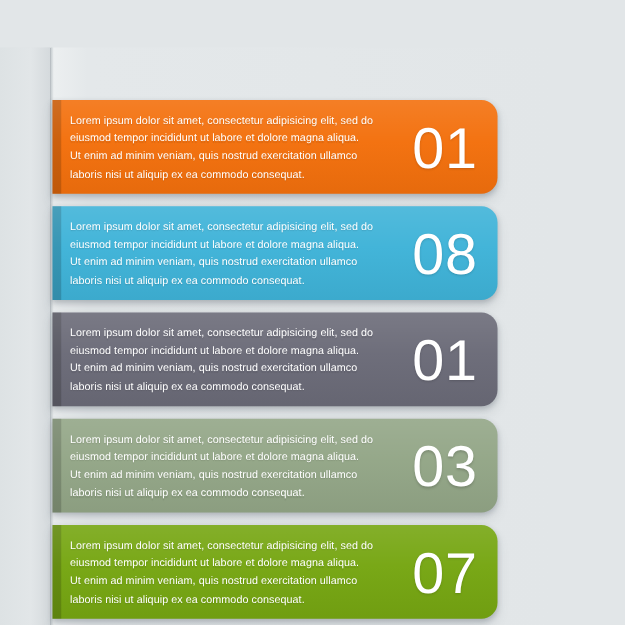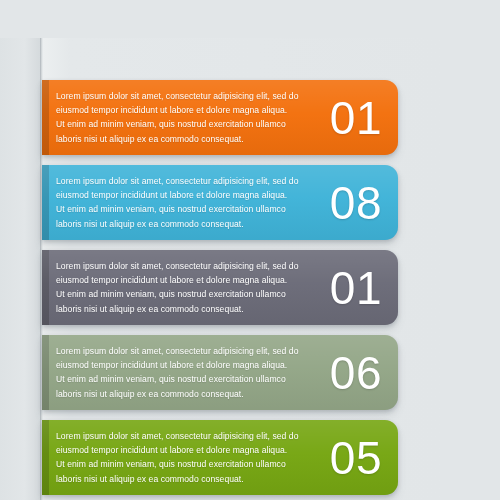--- a/index.html
+++ b/index.html
@@ -165,27 +165,27 @@
       <div class="banner-number">01</div>
     </div>
 
     <div class="banner pos-3" style="background: rgb(147, 166, 135);">
       <div class="banner-body">
         <p class="banner-text">Lorem ipsum dolor sit amet, consectetur adipisicing elit, sed do
 eiusmod tempor incididunt ut labore et dolore magna aliqua.
 Ut enim ad minim veniam, quis nostrud exercitation ullamco
 laboris nisi ut aliquip ex ea commodo consequat.</p>
       </div>
-      <div class="banner-number">06</div>
+      <div class="banner-number">03</div>
     </div>
 
     <div class="banner pos-4" style="background: rgb(118, 166, 18);">
       <div class="banner-body">
         <p class="banner-text">Lorem ipsum dolor sit amet, consectetur adipisicing elit, sed do
 eiusmod tempor incididunt ut labore et dolore magna aliqua.
 Ut enim ad minim veniam, quis nostrud exercitation ullamco
 laboris nisi ut aliquip ex ea commodo consequat.</p>
       </div>
-      <div class="banner-number">05</div>
+      <div class="banner-number">07</div>
     </div>
 
   </div>
 </div>
 
 </body></html>

